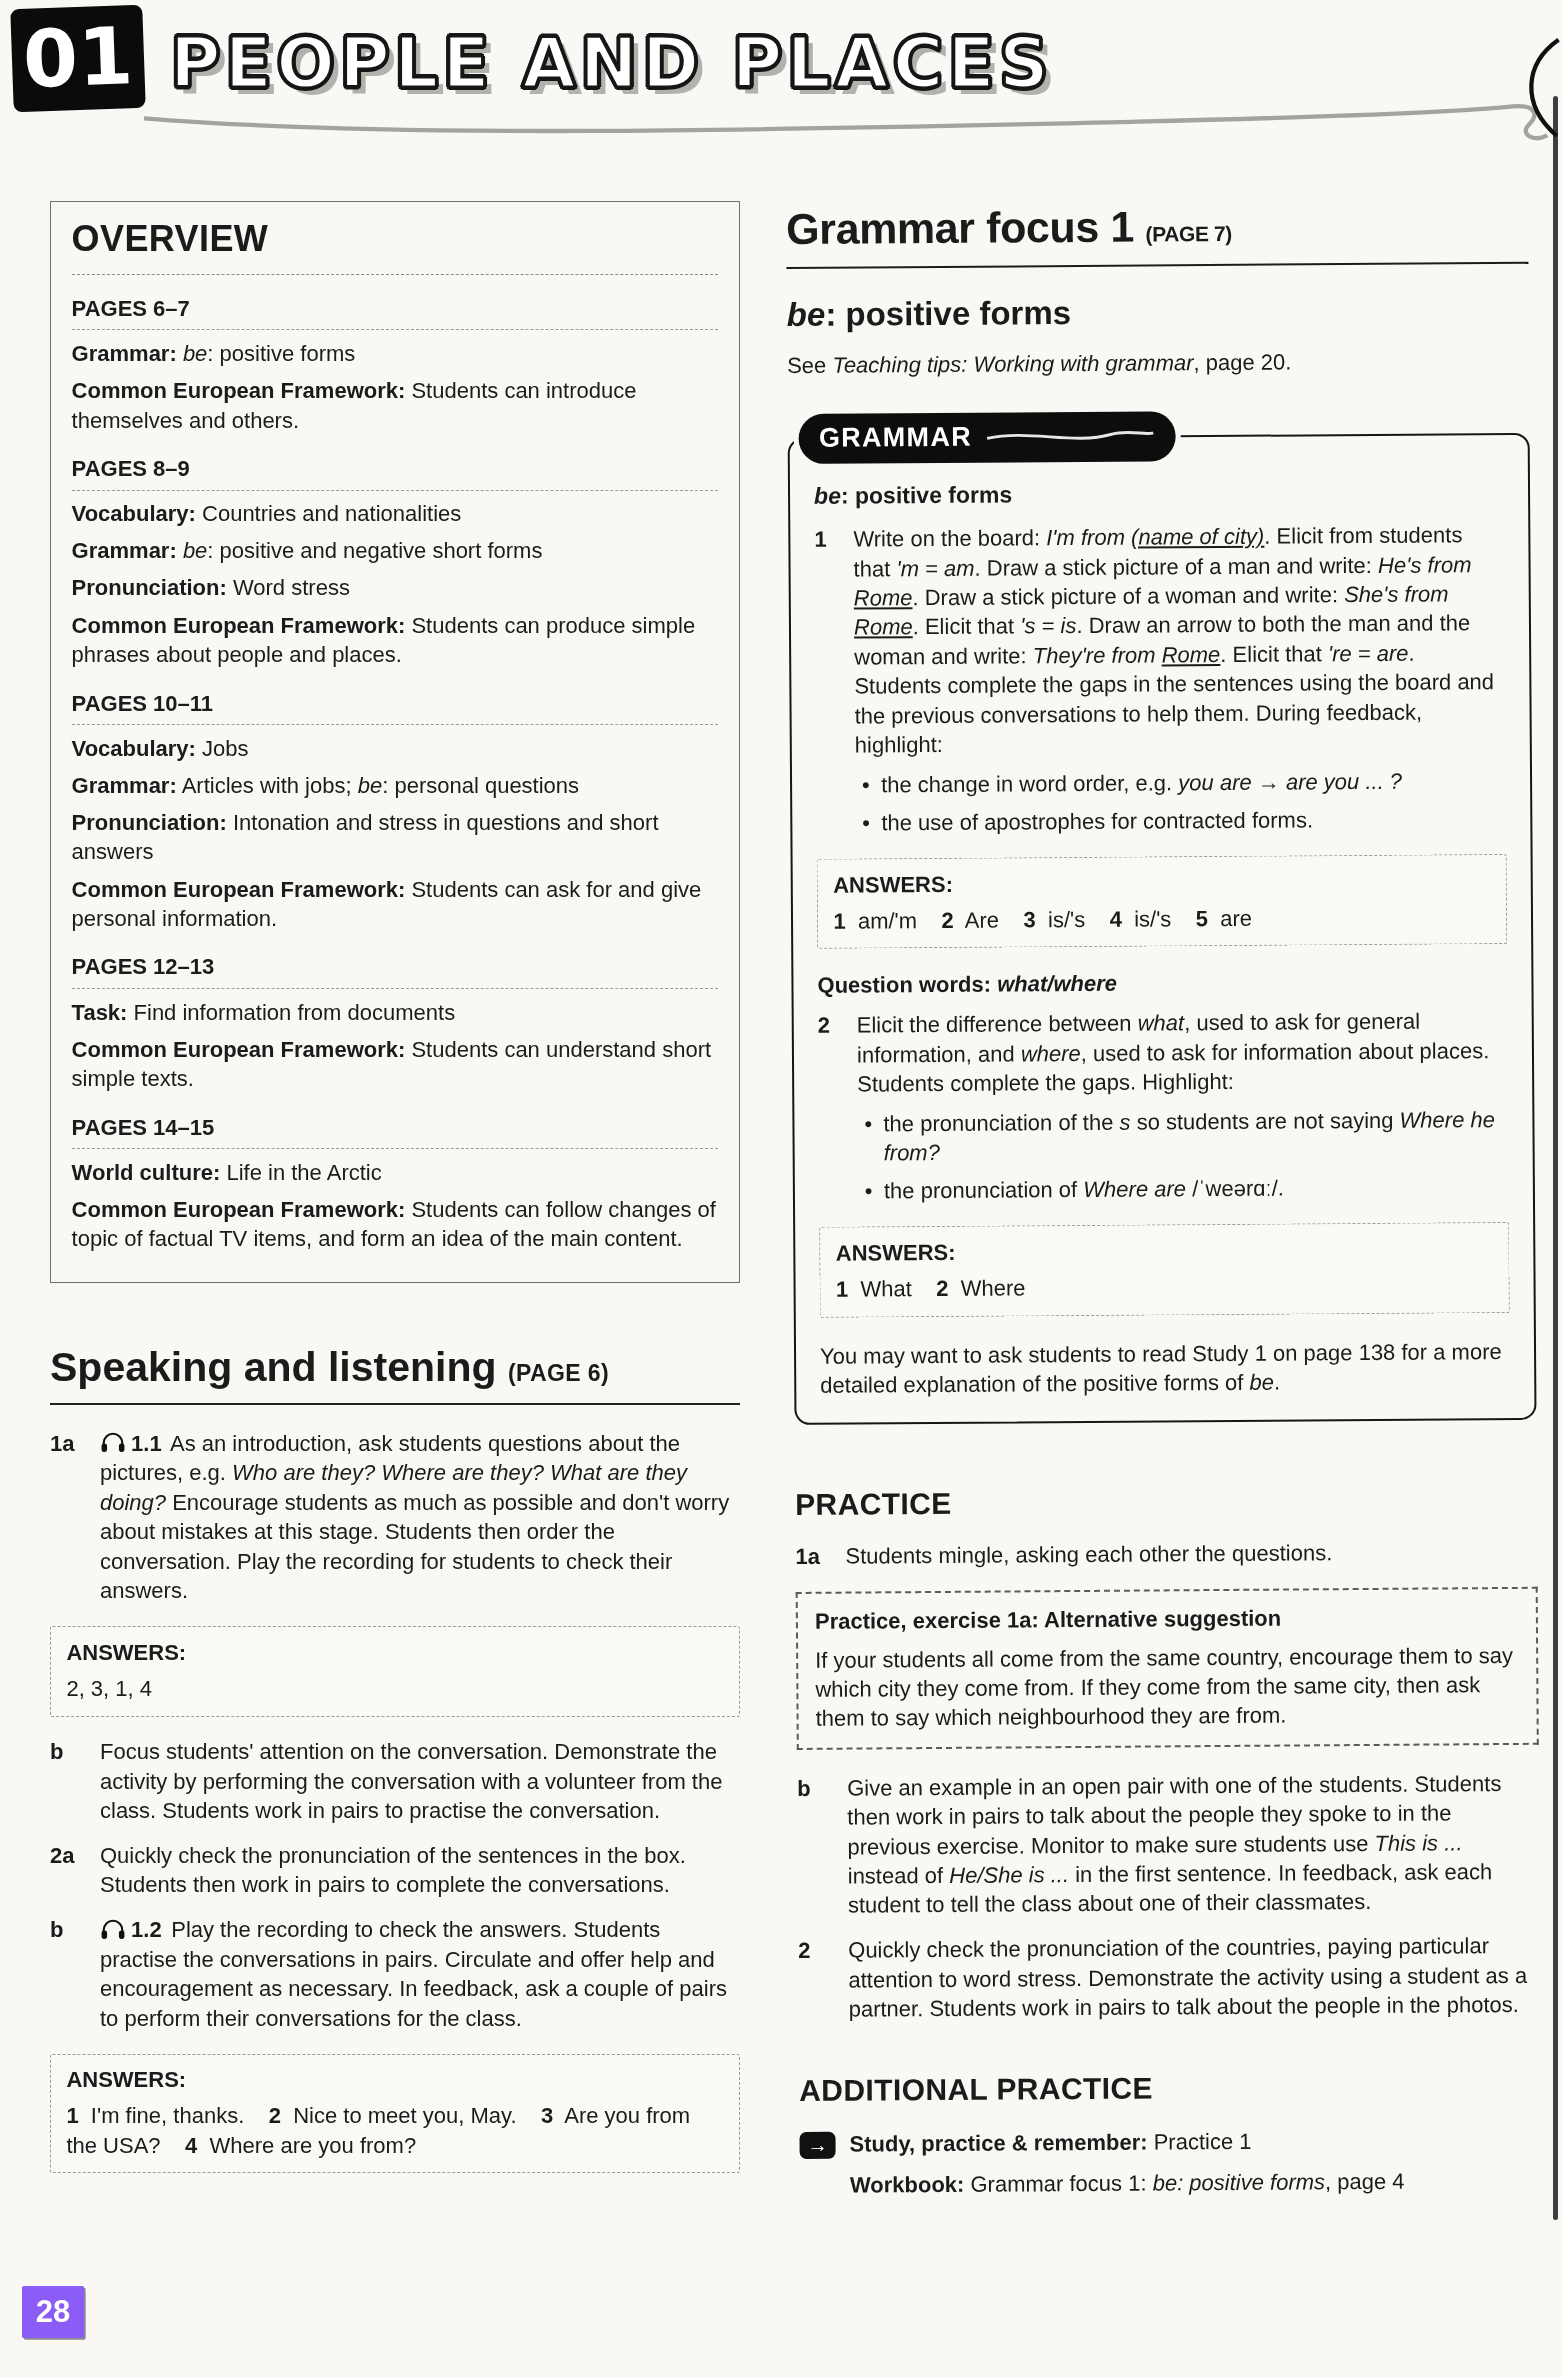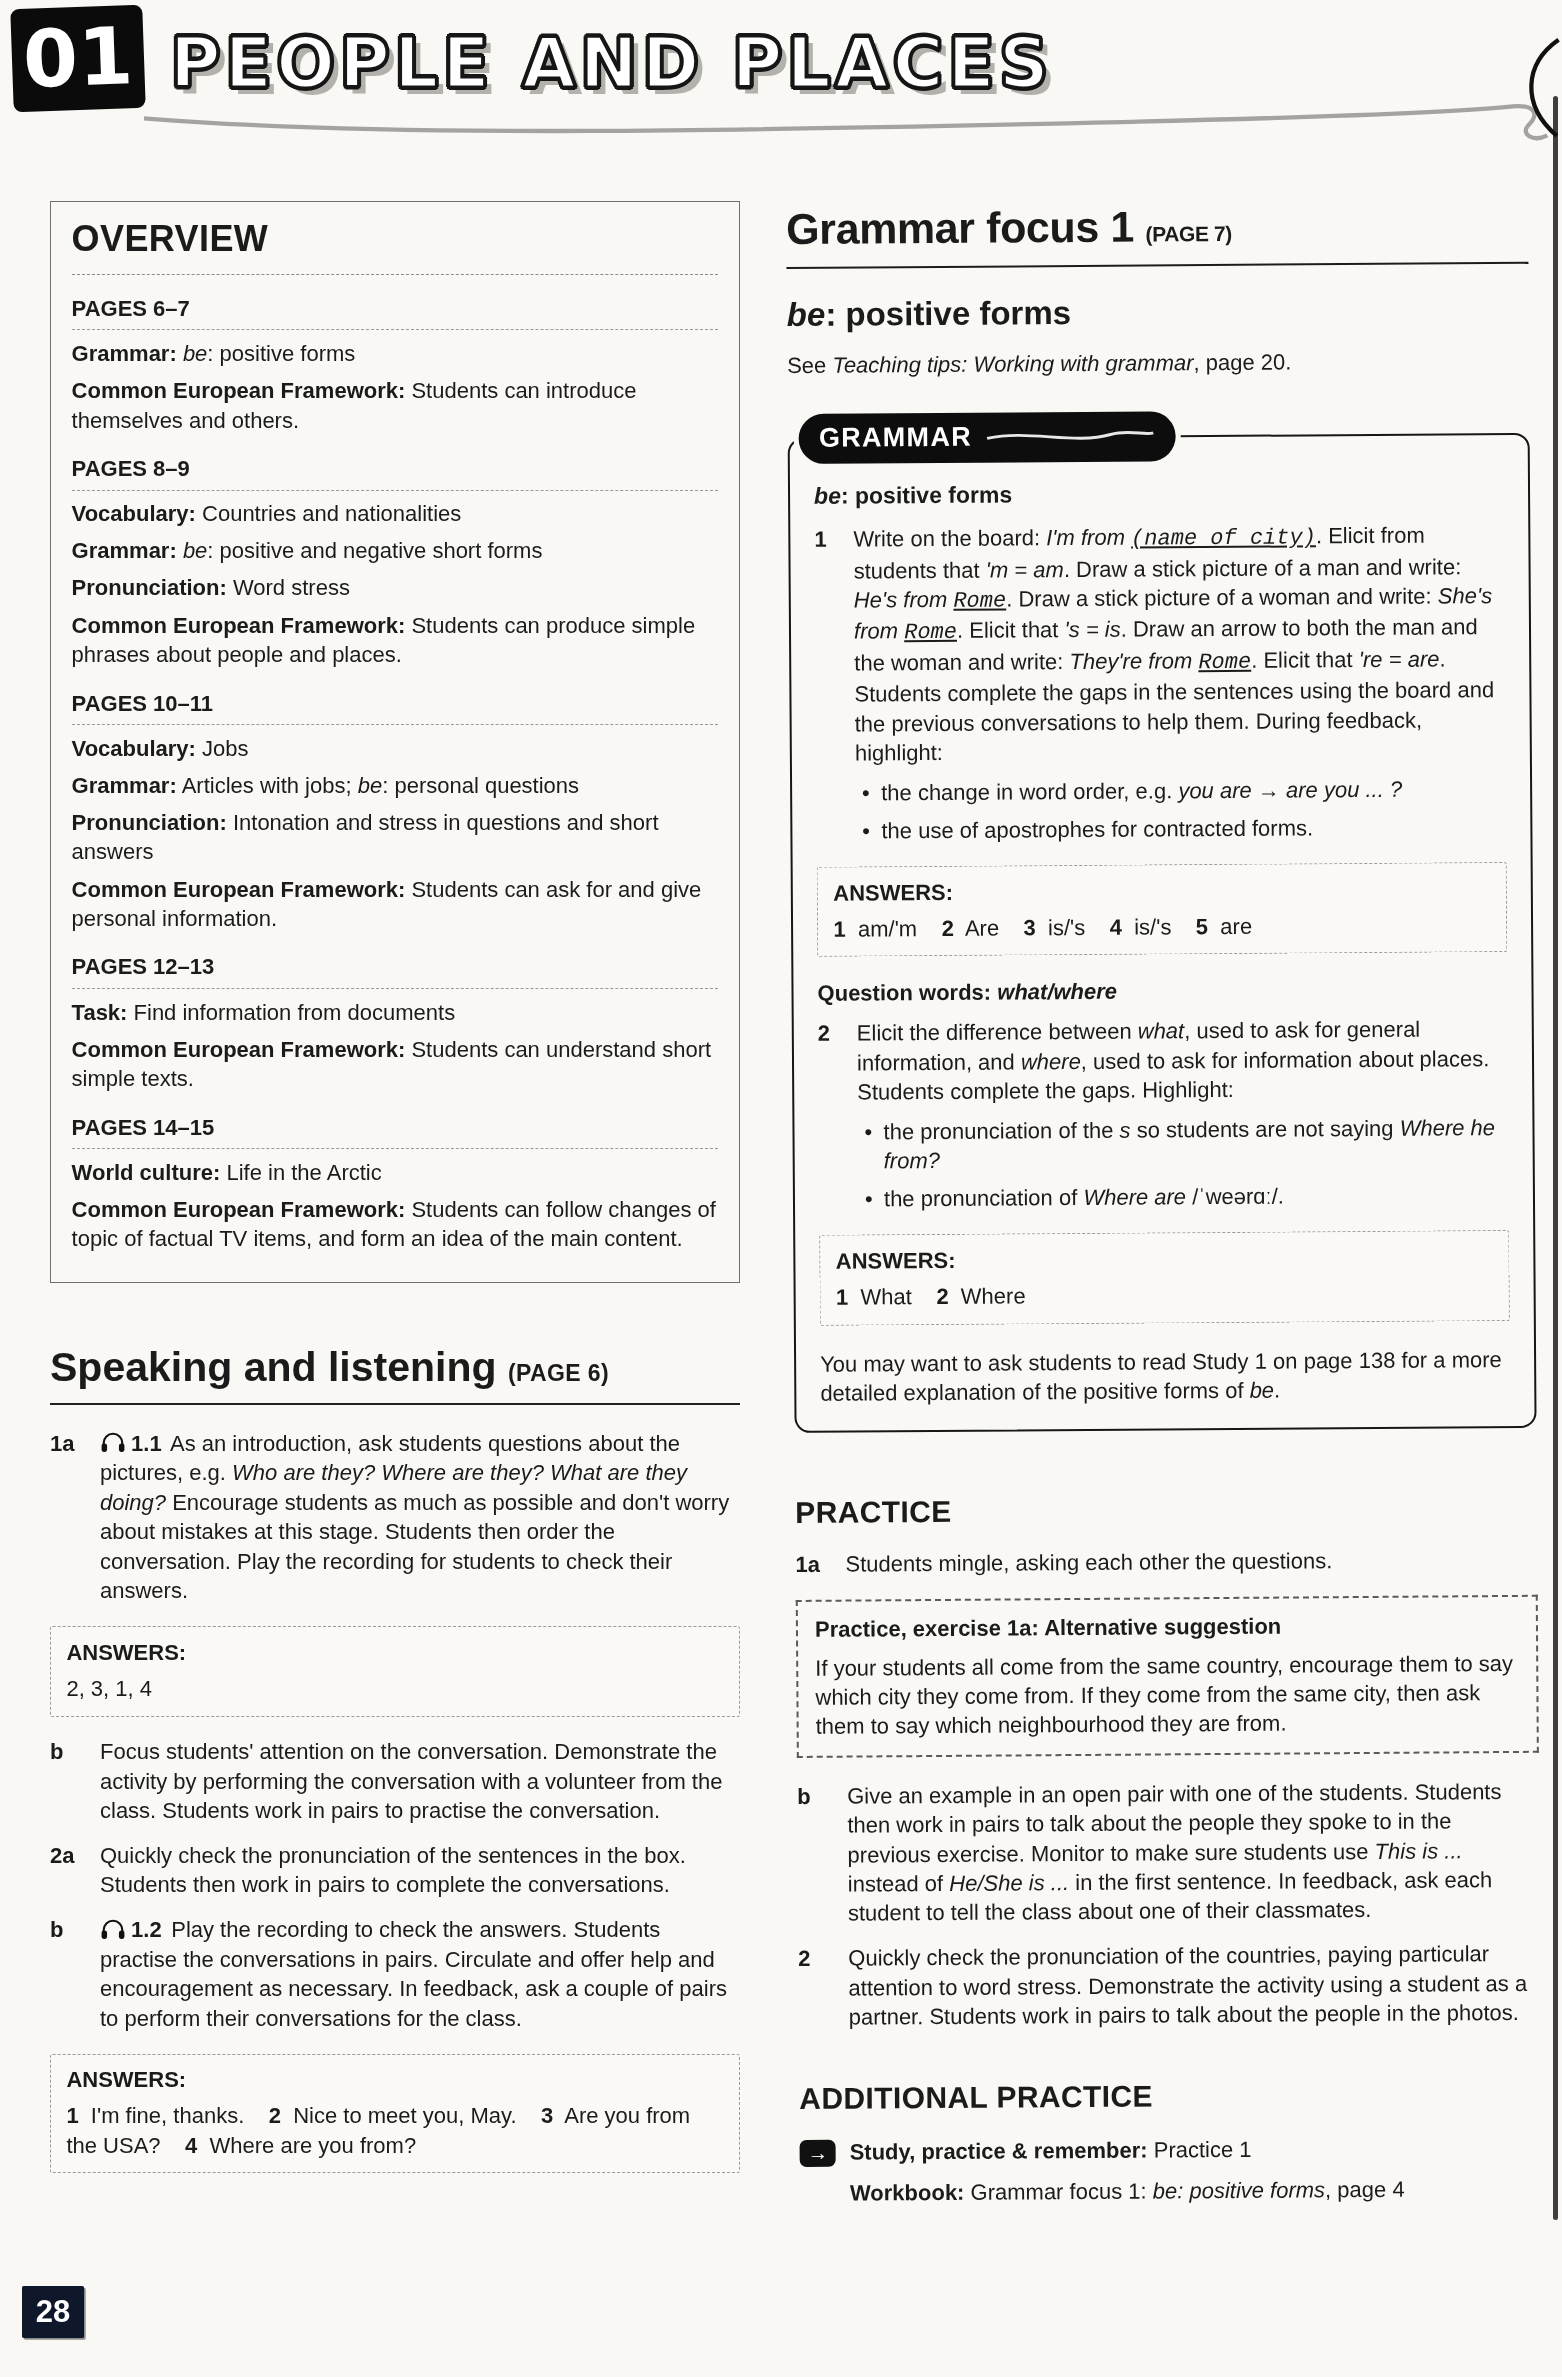--- a/index.html
+++ b/index.html
@@ -131,34 +131,34 @@
     width:36px; height:27px; margin-top:1.7px;
     background:#111; border-radius:6.9px;
     color:#fff; font-weight:bold; font-size:20.6px;
     display:flex; align-items:center; justify-content:center;
   }
   .wb-line { margin-left:50px; margin-top:10.3px; }
 
   
   .page-number {
     position:absolute; left:22px; bottom:39px;
-    background:#0f172a; color:#fff;
+    background:#8b5cf6; color:#fff;
     font-size:31px; font-weight:bold;
     padding:5.1px 13.7px; border-radius:1.7px;
     box-shadow:1.7px 1.7px 0 #8d8b88;
   }
   .edge-bar {
     position:absolute; top:96px; right:4.3px;
     width:5.1px; height:2124px;
     background:#232323; border-radius:2.6px; opacity:0.88;
   }
   .corner-curl { position:absolute; top:38px; right:0; }
 
   i { font-style:italic; }
-  u { text-decoration:underline;font-family:Liberation Mono, monospace; }
+  u { text-decoration:underline; }
 </style>
 </head>
 <body>
 
 <div class="page">
 
   <header class="masthead">
     <div class="unit-badge">
       <span>01</span>
     </div>

